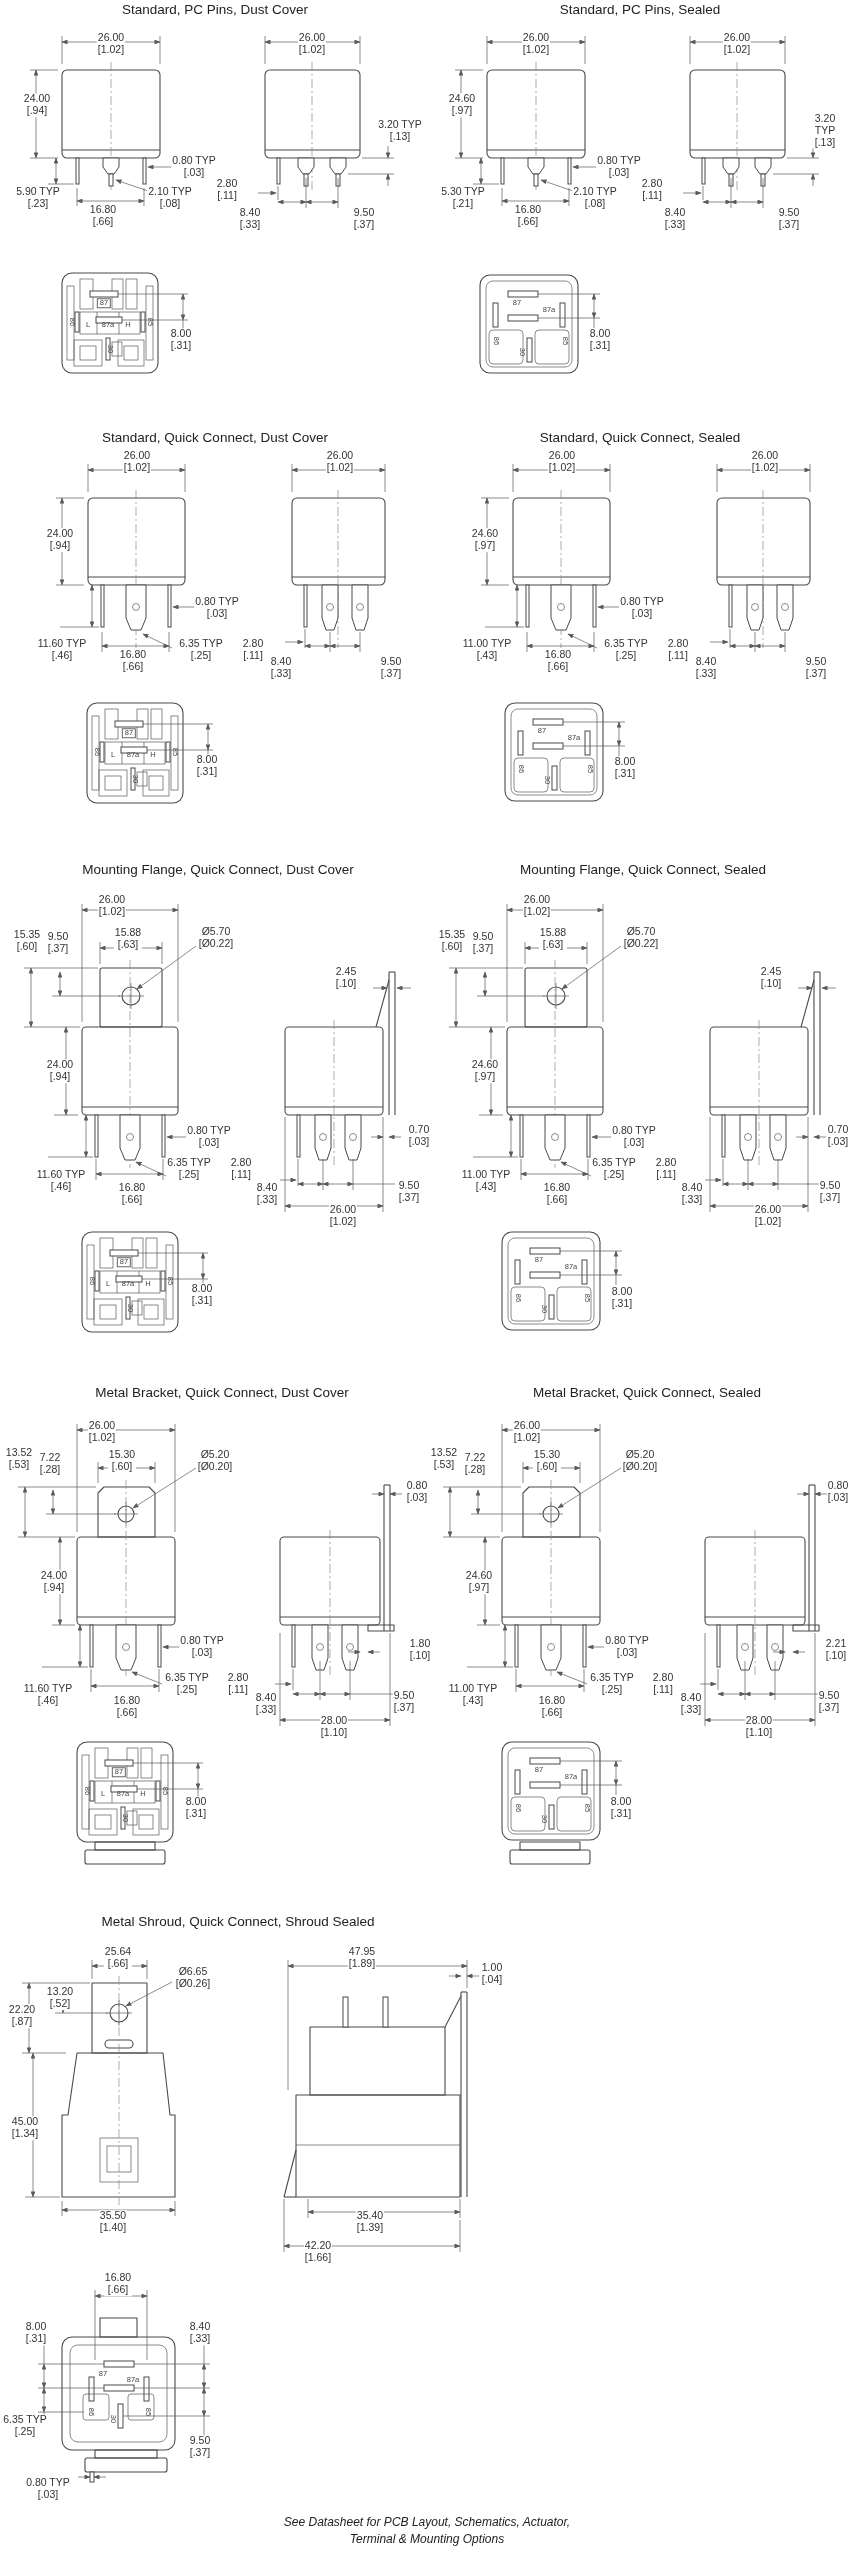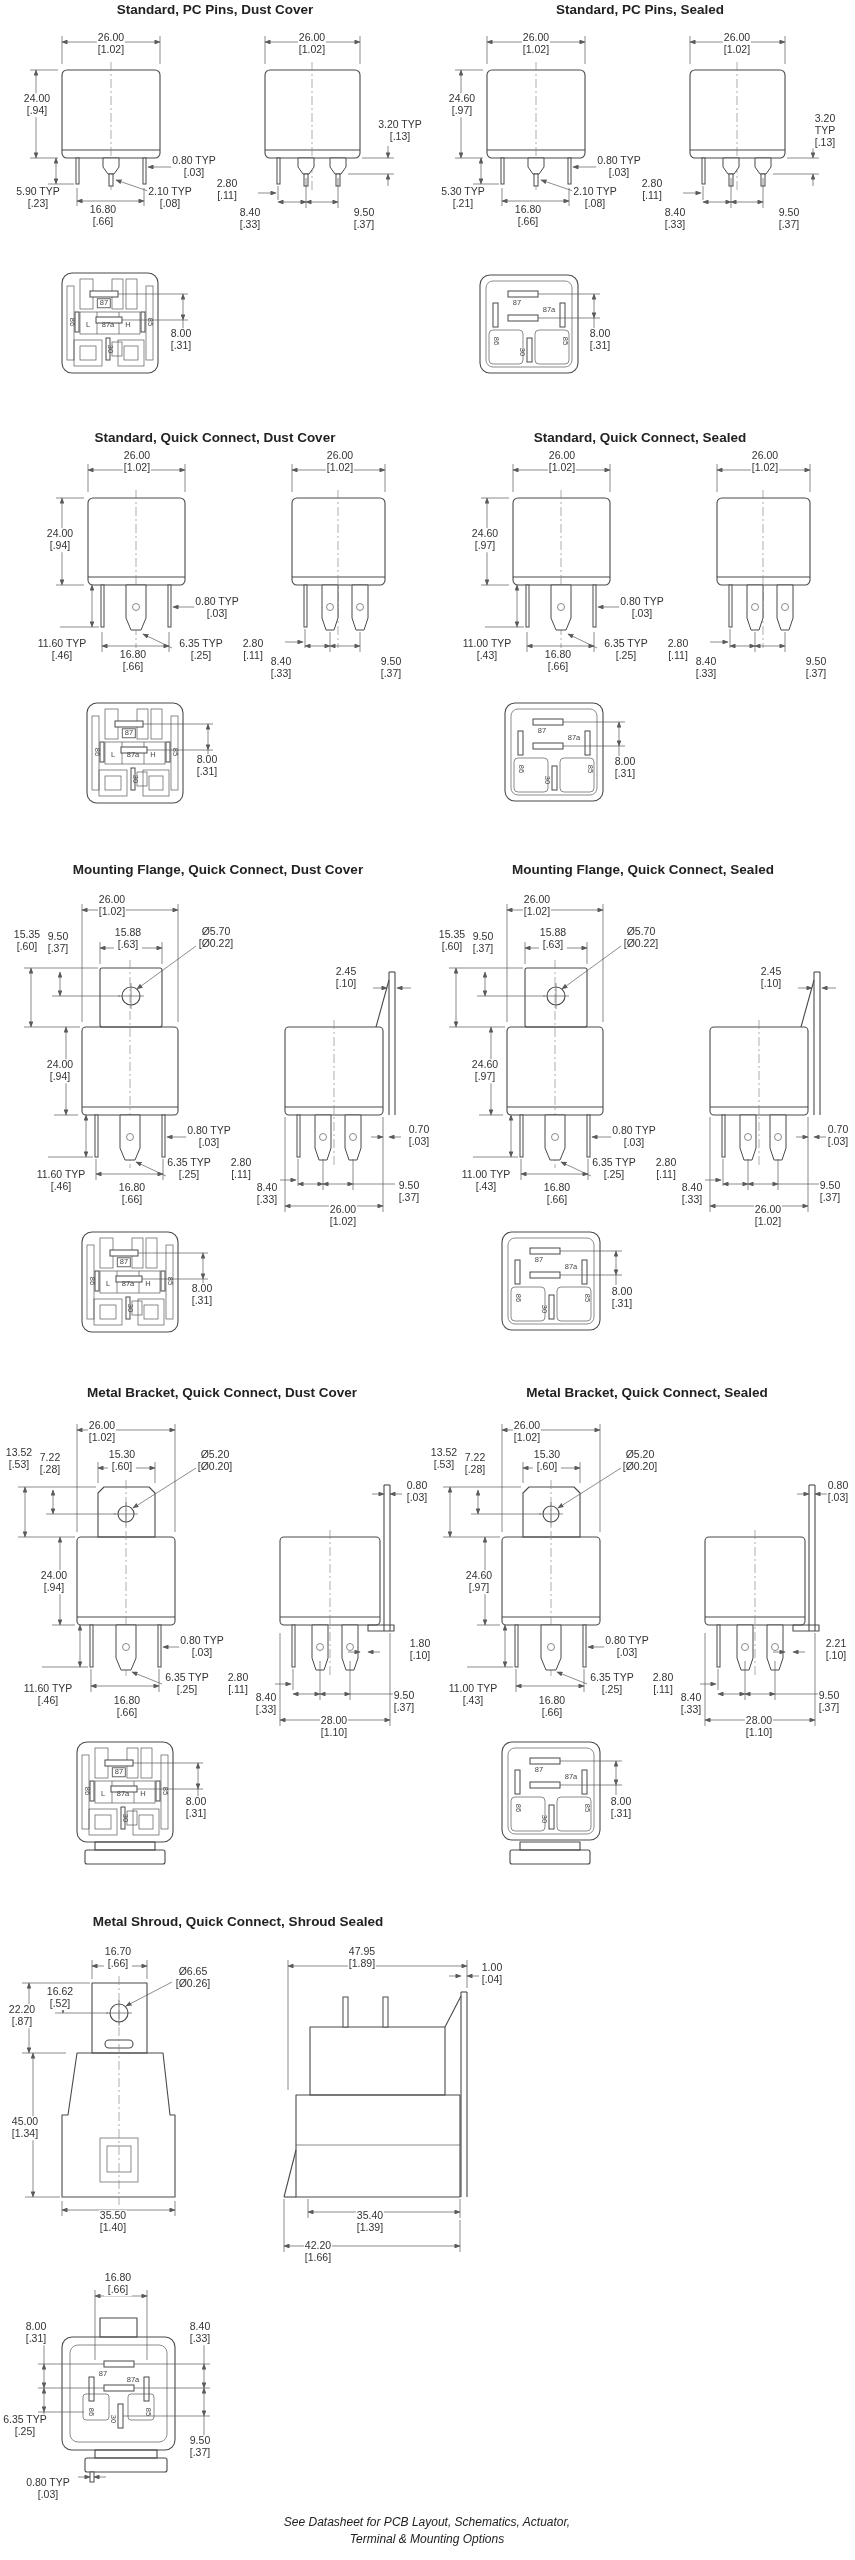--- a/index.html
+++ b/index.html
@@ -7,21 +7,21 @@
         font-family:"Liberation Sans",sans-serif;color:#333;}
   .art{position:absolute;left:0;top:0;}
   .o{fill:none;stroke:#4a4a4a;stroke-width:1.1;stroke-linejoin:round;}
   .d{fill:none;stroke:#5a5a5a;stroke-width:0.7;}
   .pin{fill:#fff;stroke:#4a4a4a;stroke-width:1;}
   .cl{fill:none;stroke:#8a8a8a;stroke-width:0.7;stroke-dasharray:9 3 2 3;}
   .dm{fill:none;stroke:#5a5a5a;stroke-width:0.7;marker-start:url(#ah);marker-end:url(#ah);}
   .dms{fill:none;stroke:#5a5a5a;stroke-width:0.7;marker-start:url(#ah);}
   .lb{position:absolute;transform:translate(-50%,-50%);text-align:center;font-size:10.5px;
       line-height:1.12;white-space:pre-line;background:#fff;padding:0 1px;color:#333;}
-  .ttl{position:absolute;transform:translateX(-50%);font-size:13.5px;font-weight:700;
+  .ttl{position:absolute;transform:translateX(-50%);font-size:13.5px;font-weight:400;
        color:#222;white-space:nowrap;}
   .pl{position:absolute;transform:translate(-50%,-50%);font-size:7.5px;color:#444;
       line-height:1;background:transparent;}
   .pl.rot{transform:translate(-50%,-50%) rotate(90deg);}
   .pl.boxed{border:1px solid #666;padding:0 2px;background:#fff;}
   .foot{position:absolute;transform:translateX(-50%);font-style:italic;font-size:12px;
         color:#222;white-space:nowrap;}
 </style>
 </head>
 <body>
@@ -643,27 +643,27 @@
 [.11]</div>
 <div class="lb" style="left:691px;top:1704px">8.40
 [.33]</div>
 <div class="lb" style="left:829px;top:1702px">9.50
 [.37]</div>
 <div class="lb" style="left:759px;top:1727px">28.00
 [1.10]</div>
 <div class="lb" style="left:621px;top:1808px">8.00
 [.31]</div>
 
-<div class="lb" style="left:118px;top:1958px">16.70
+<div class="lb" style="left:118px;top:1958px">25.64
 [.66]</div>
 <div class="lb" style="left:193px;top:1978px">Ø6.65
 [Ø0.26]</div>
 <div class="lb" style="left:22px;top:2016px">22.20
 [.87]</div>
-<div class="lb" style="left:60px;top:1998px">16.62
+<div class="lb" style="left:60px;top:1998px">13.20
 [.52]</div>
 <div class="lb" style="left:25px;top:2128px">45.00
 [1.34]</div>
 <div class="lb" style="left:113px;top:2222px">35.50
 [1.40]</div>
 <div class="lb" style="left:362px;top:1958px">47.95
 [1.89]</div>
 <div class="lb" style="left:492px;top:1974px">1.00
 [.04]</div>
 <div class="lb" style="left:370px;top:2222px">35.40

